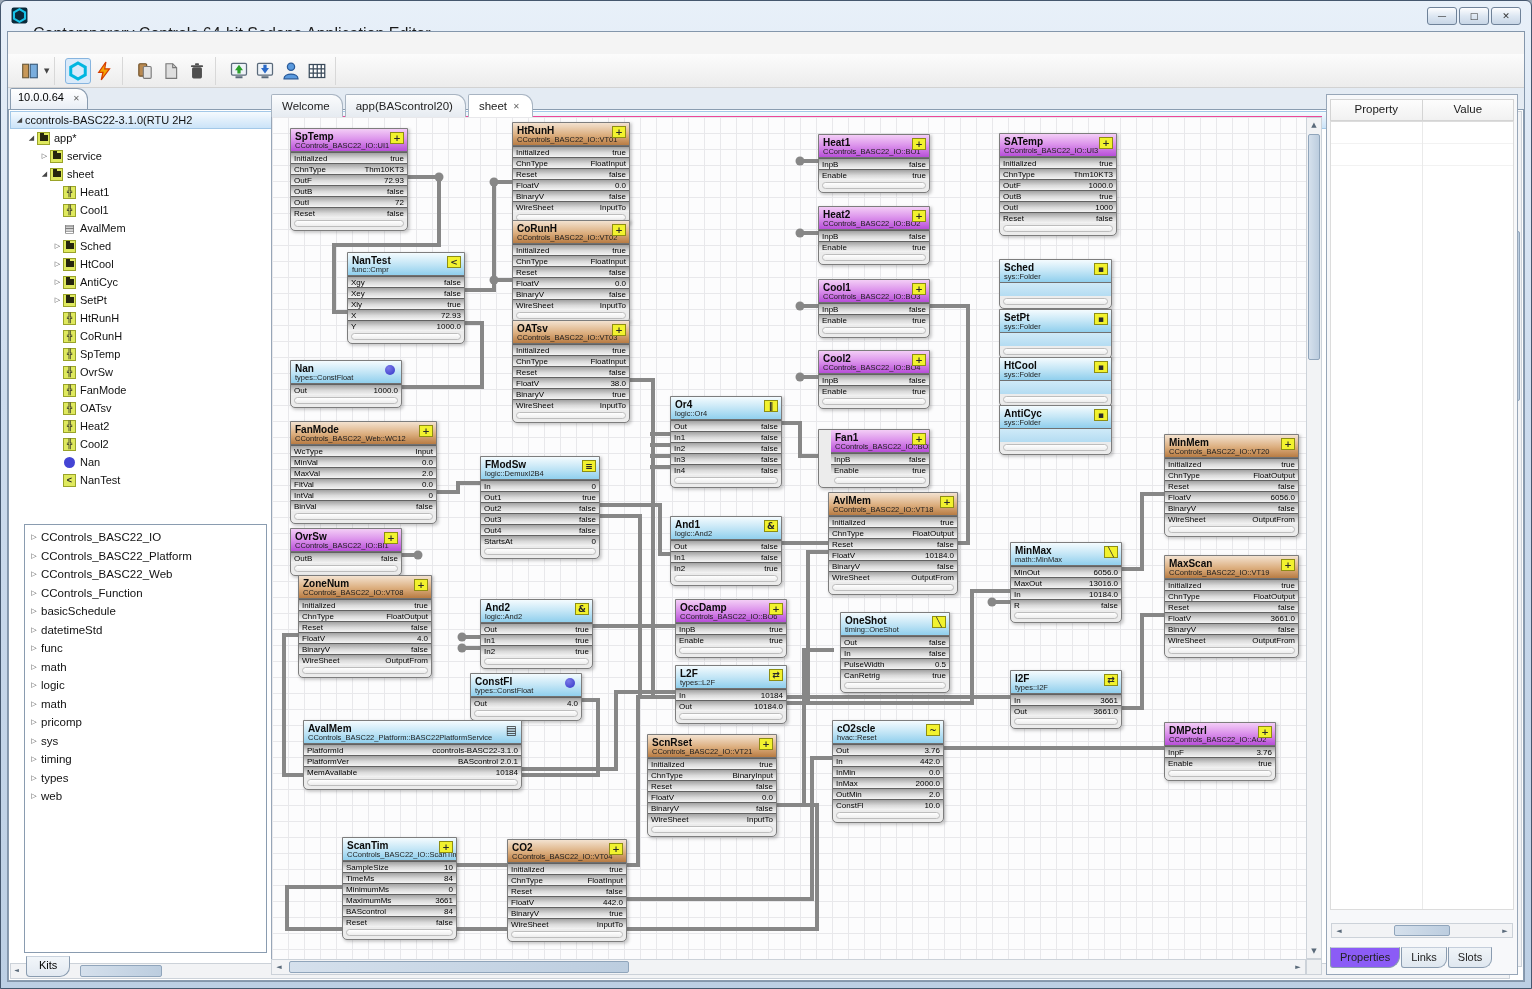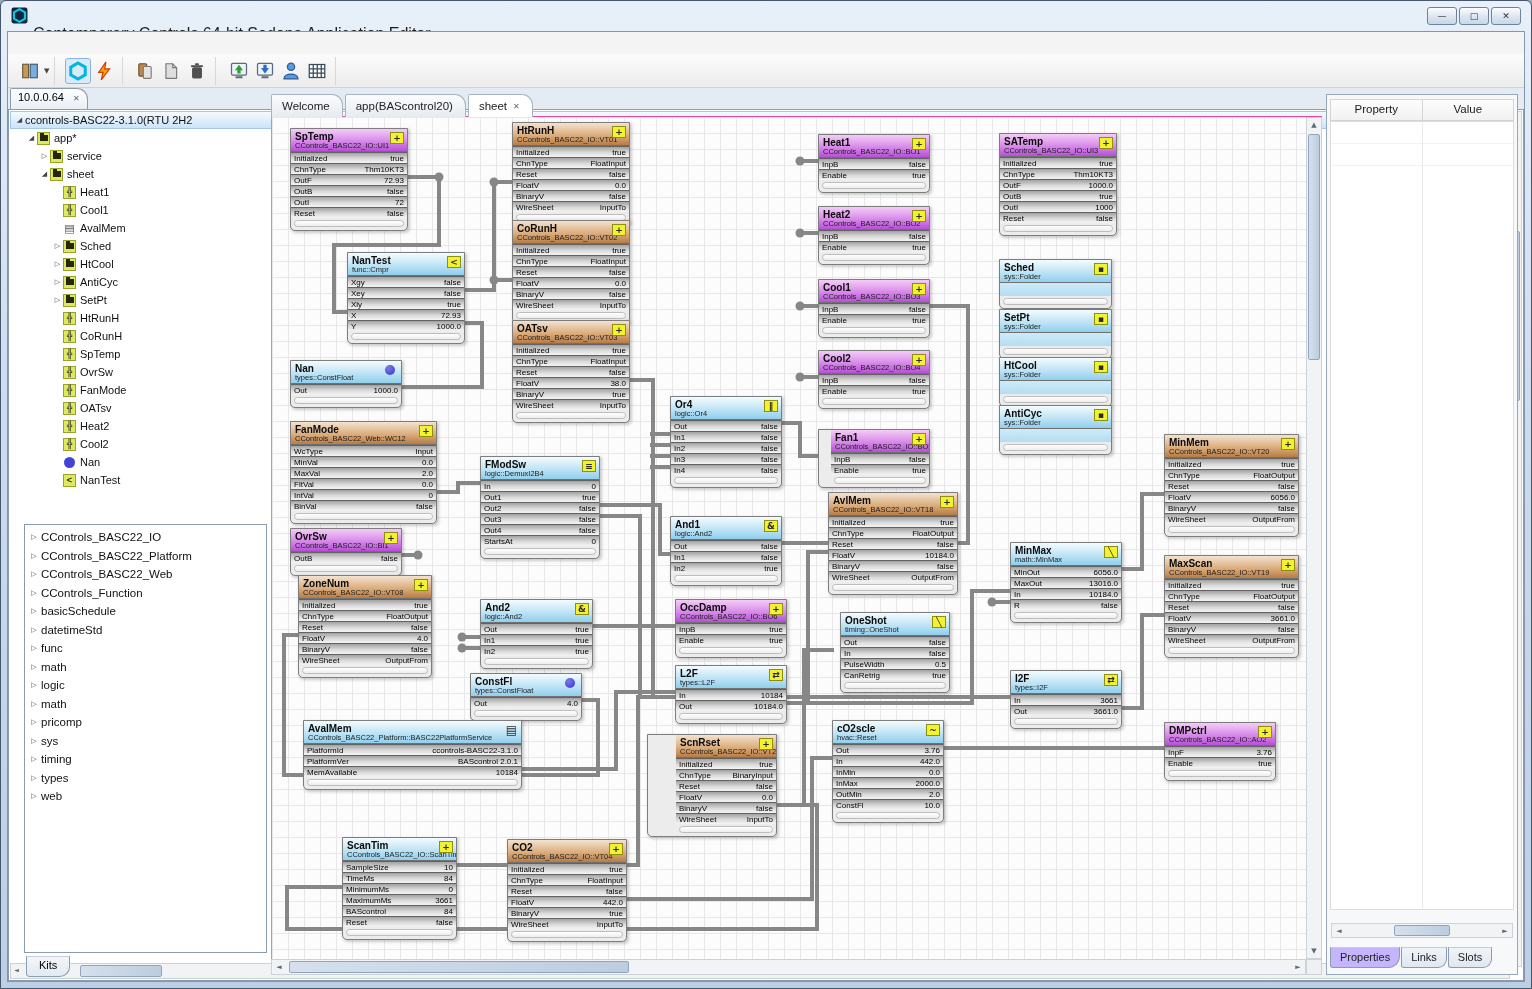--- a/index.html
+++ b/index.html
@@ -119,21 +119,21 @@
   .ph-cell { flex:1; text-align:center; font-size:11.5px; color:#1a1a1a; padding-top:3px;
              background:linear-gradient(#fdfdfd,#f1f1f1); border:1px solid #d4d4d4; border-left:none; }
   .ph-cell:first-child { border-left:1px solid #d4d4d4; }
   .prop-body { position:absolute; top:26px; left:3px; right:3px; bottom:64px; background:#fff; border:1px solid #dcdcdc; }
   .prop-body:before { content:""; position:absolute; left:50%; top:0; bottom:0; border-left:1px solid #eaeaea; }
   .prop-row-line { height:22px; border-bottom:1px solid #f2f2f2; }
   .right-hsb { left:4px; right:4px; bottom:36px; }
   .rtabs { position:absolute; left:3px; bottom:6px; display:flex; }
   .rtab { padding:3px 9px 4px; font-size:11px; color:#222; border:1px solid #8a9cb0; border-top:1px solid #c4cedb;
           background:linear-gradient(#f0f4f8,#dfe7ef); border-radius:0 0 9px 3px; margin-right:1px; }
-  .rtab.active { background:#c4b5fd; border-radius:0 0 12px 3px; }
+  .rtab.active { background:#8b5cf6; border-radius:0 0 12px 3px; }
 </style>
 </head>
 <body>
 
 <div class="win">
   <div class="titlebar">
     <span class="title-ico">
       <svg width="17" height="17" viewBox="0 0 16 16">
           <rect x="0.5" y="0.5" width="15" height="15" rx="2" fill="#0a2a3a"></rect>
           <polygon points="8,2 13.2,5 13.2,11 8,14 2.8,11 2.8,5" fill="none" stroke="#17c3e8" stroke-width="2"></polygon>
@@ -952,21 +952,21 @@
               <div class="brow">
                 <span class="rl">In</span>
                 <span class="rv">10184</span>
               </div>
               <div class="brow">
                 <span class="rl">Out</span>
                 <span class="rv">10184.0</span>
               </div>
               <div class="tray"></div>
             </div>
-            <div class="blk pal-tan" style="left: 375px; top: 617px; width: 130px; padding-left: 28px;">
+            <div class="blk pal-tan" style="left: 375px; top: 617px; width: 130px;">
               <div class="bh">
                 <div class="t1">ScnRset</div>
                 <div class="t2">CControls_BASC22_IO::VT21</div>
                 <span class="chip glyph">+</span>
               </div>
               <div class="brow">
                 <span class="rl">Initialized</span>
                 <span class="rv">true</span>
               </div>
               <div class="brow">

